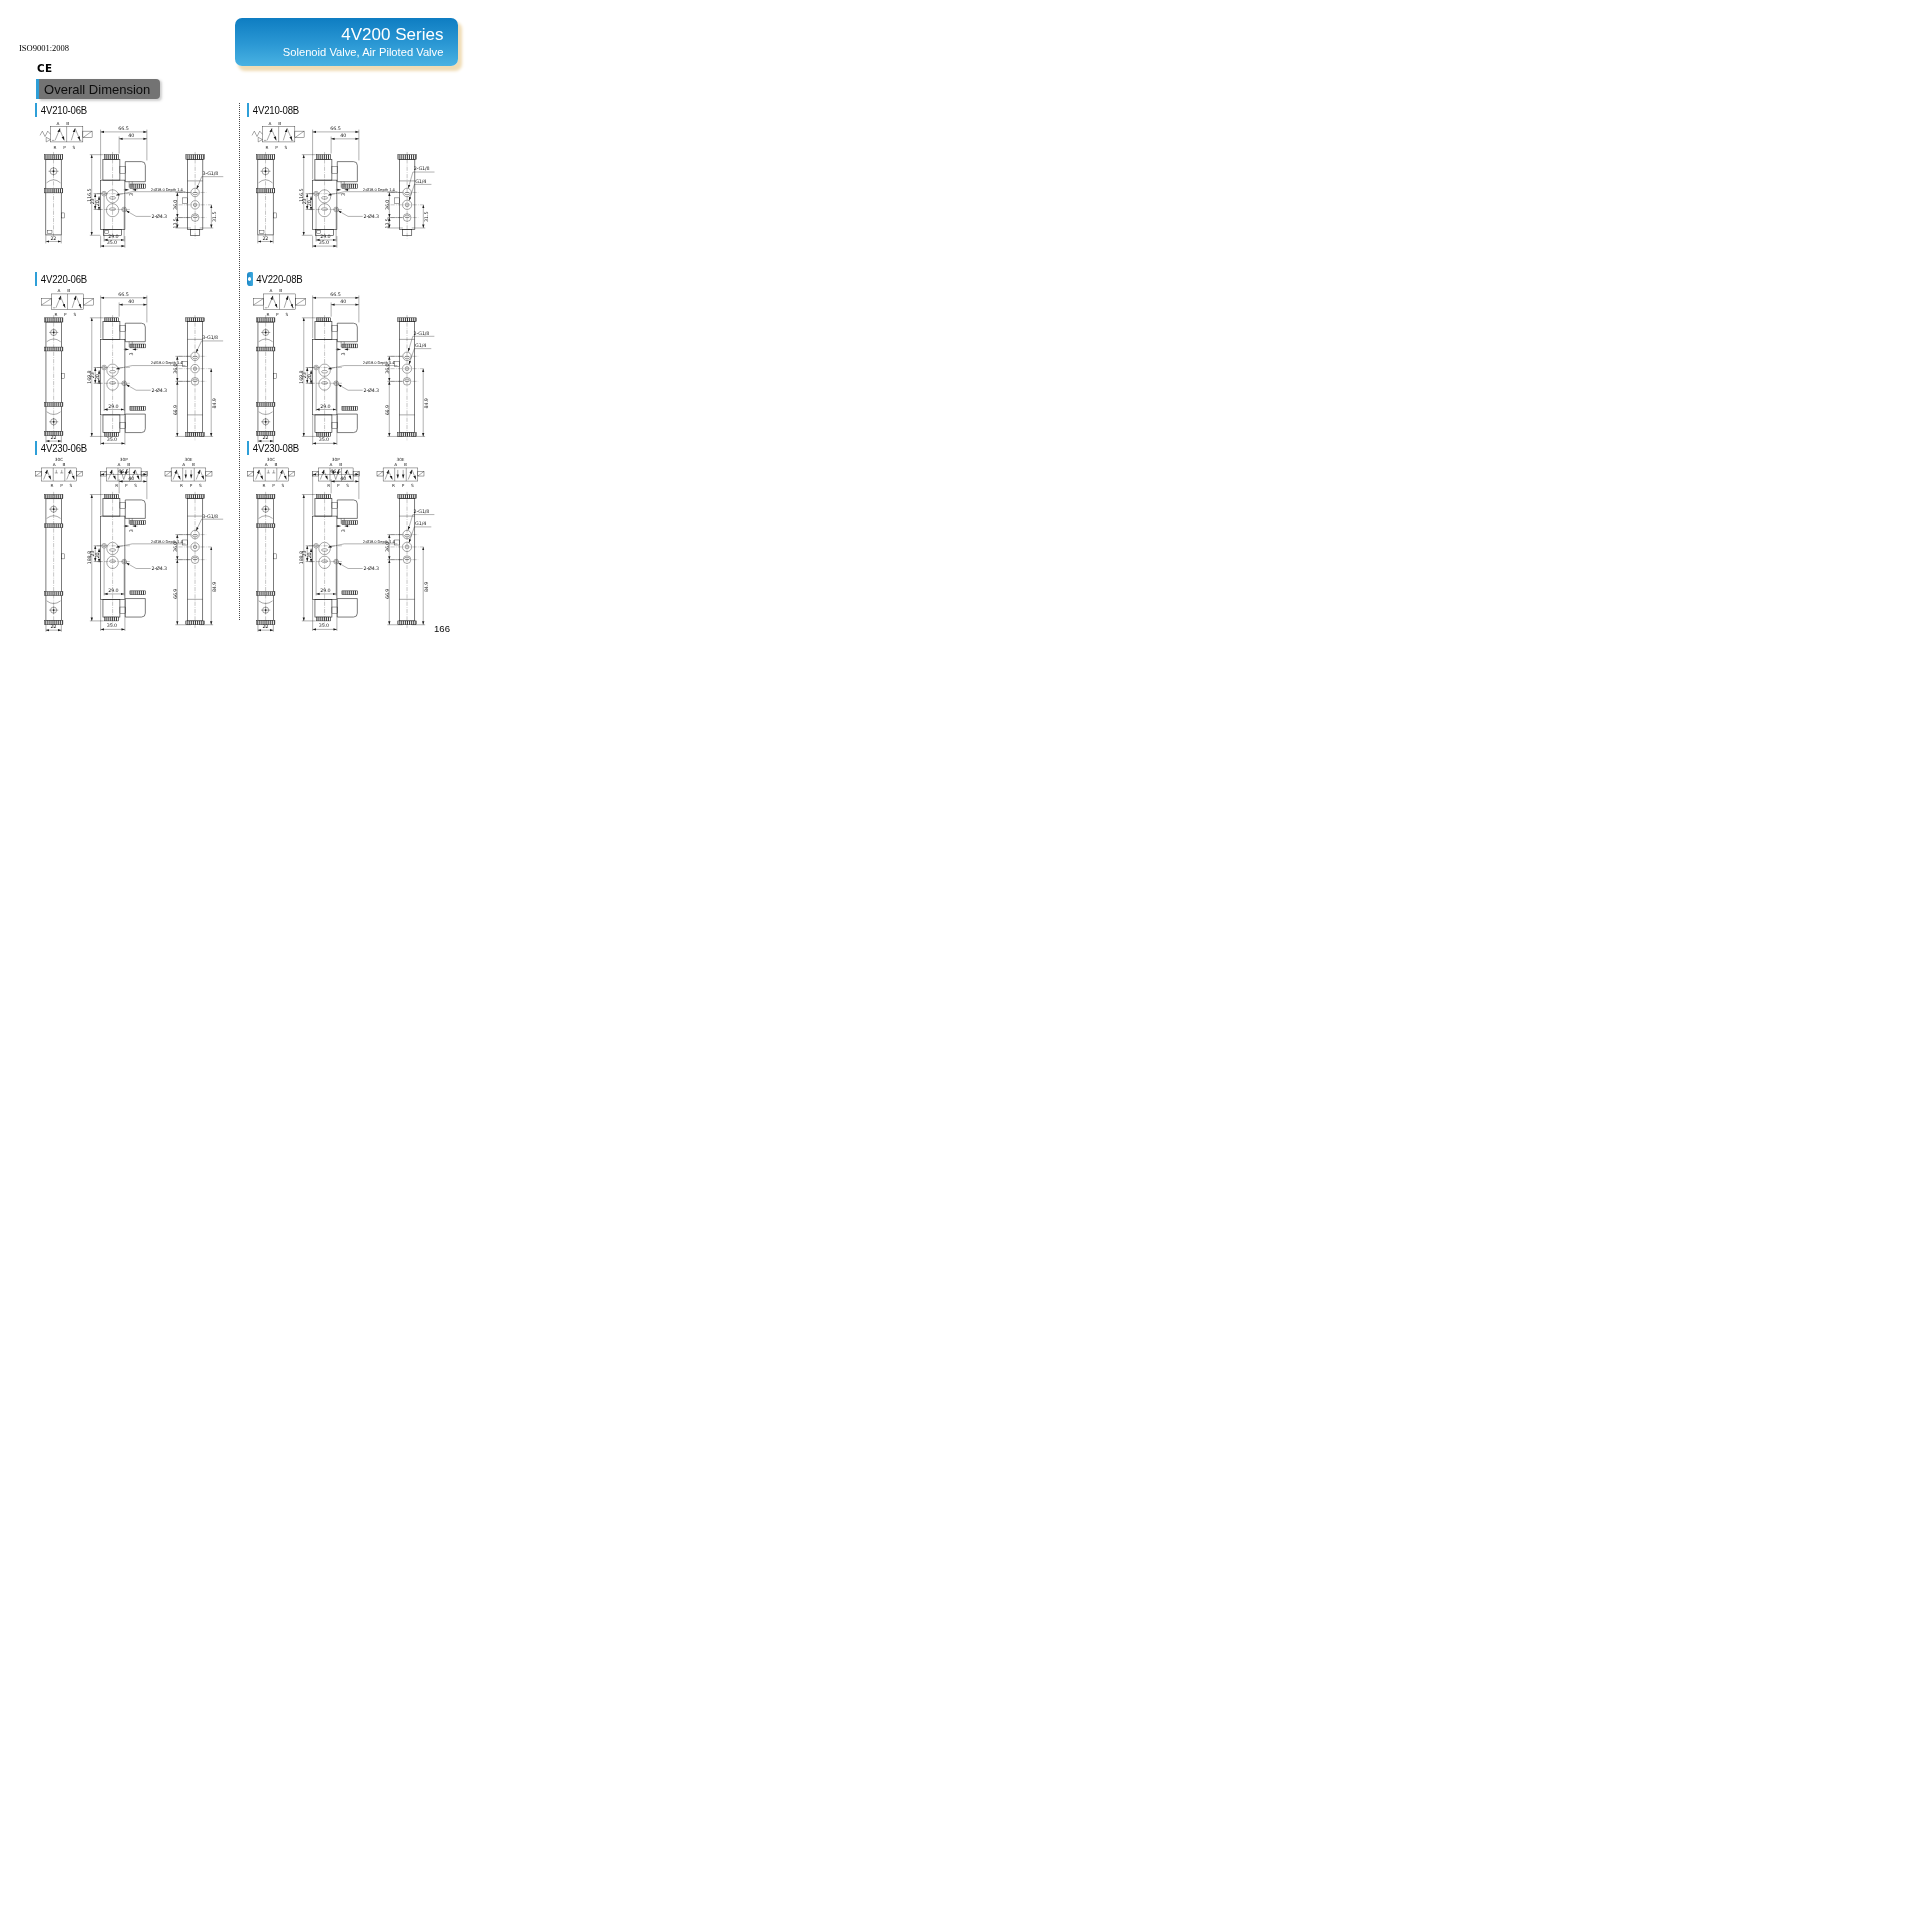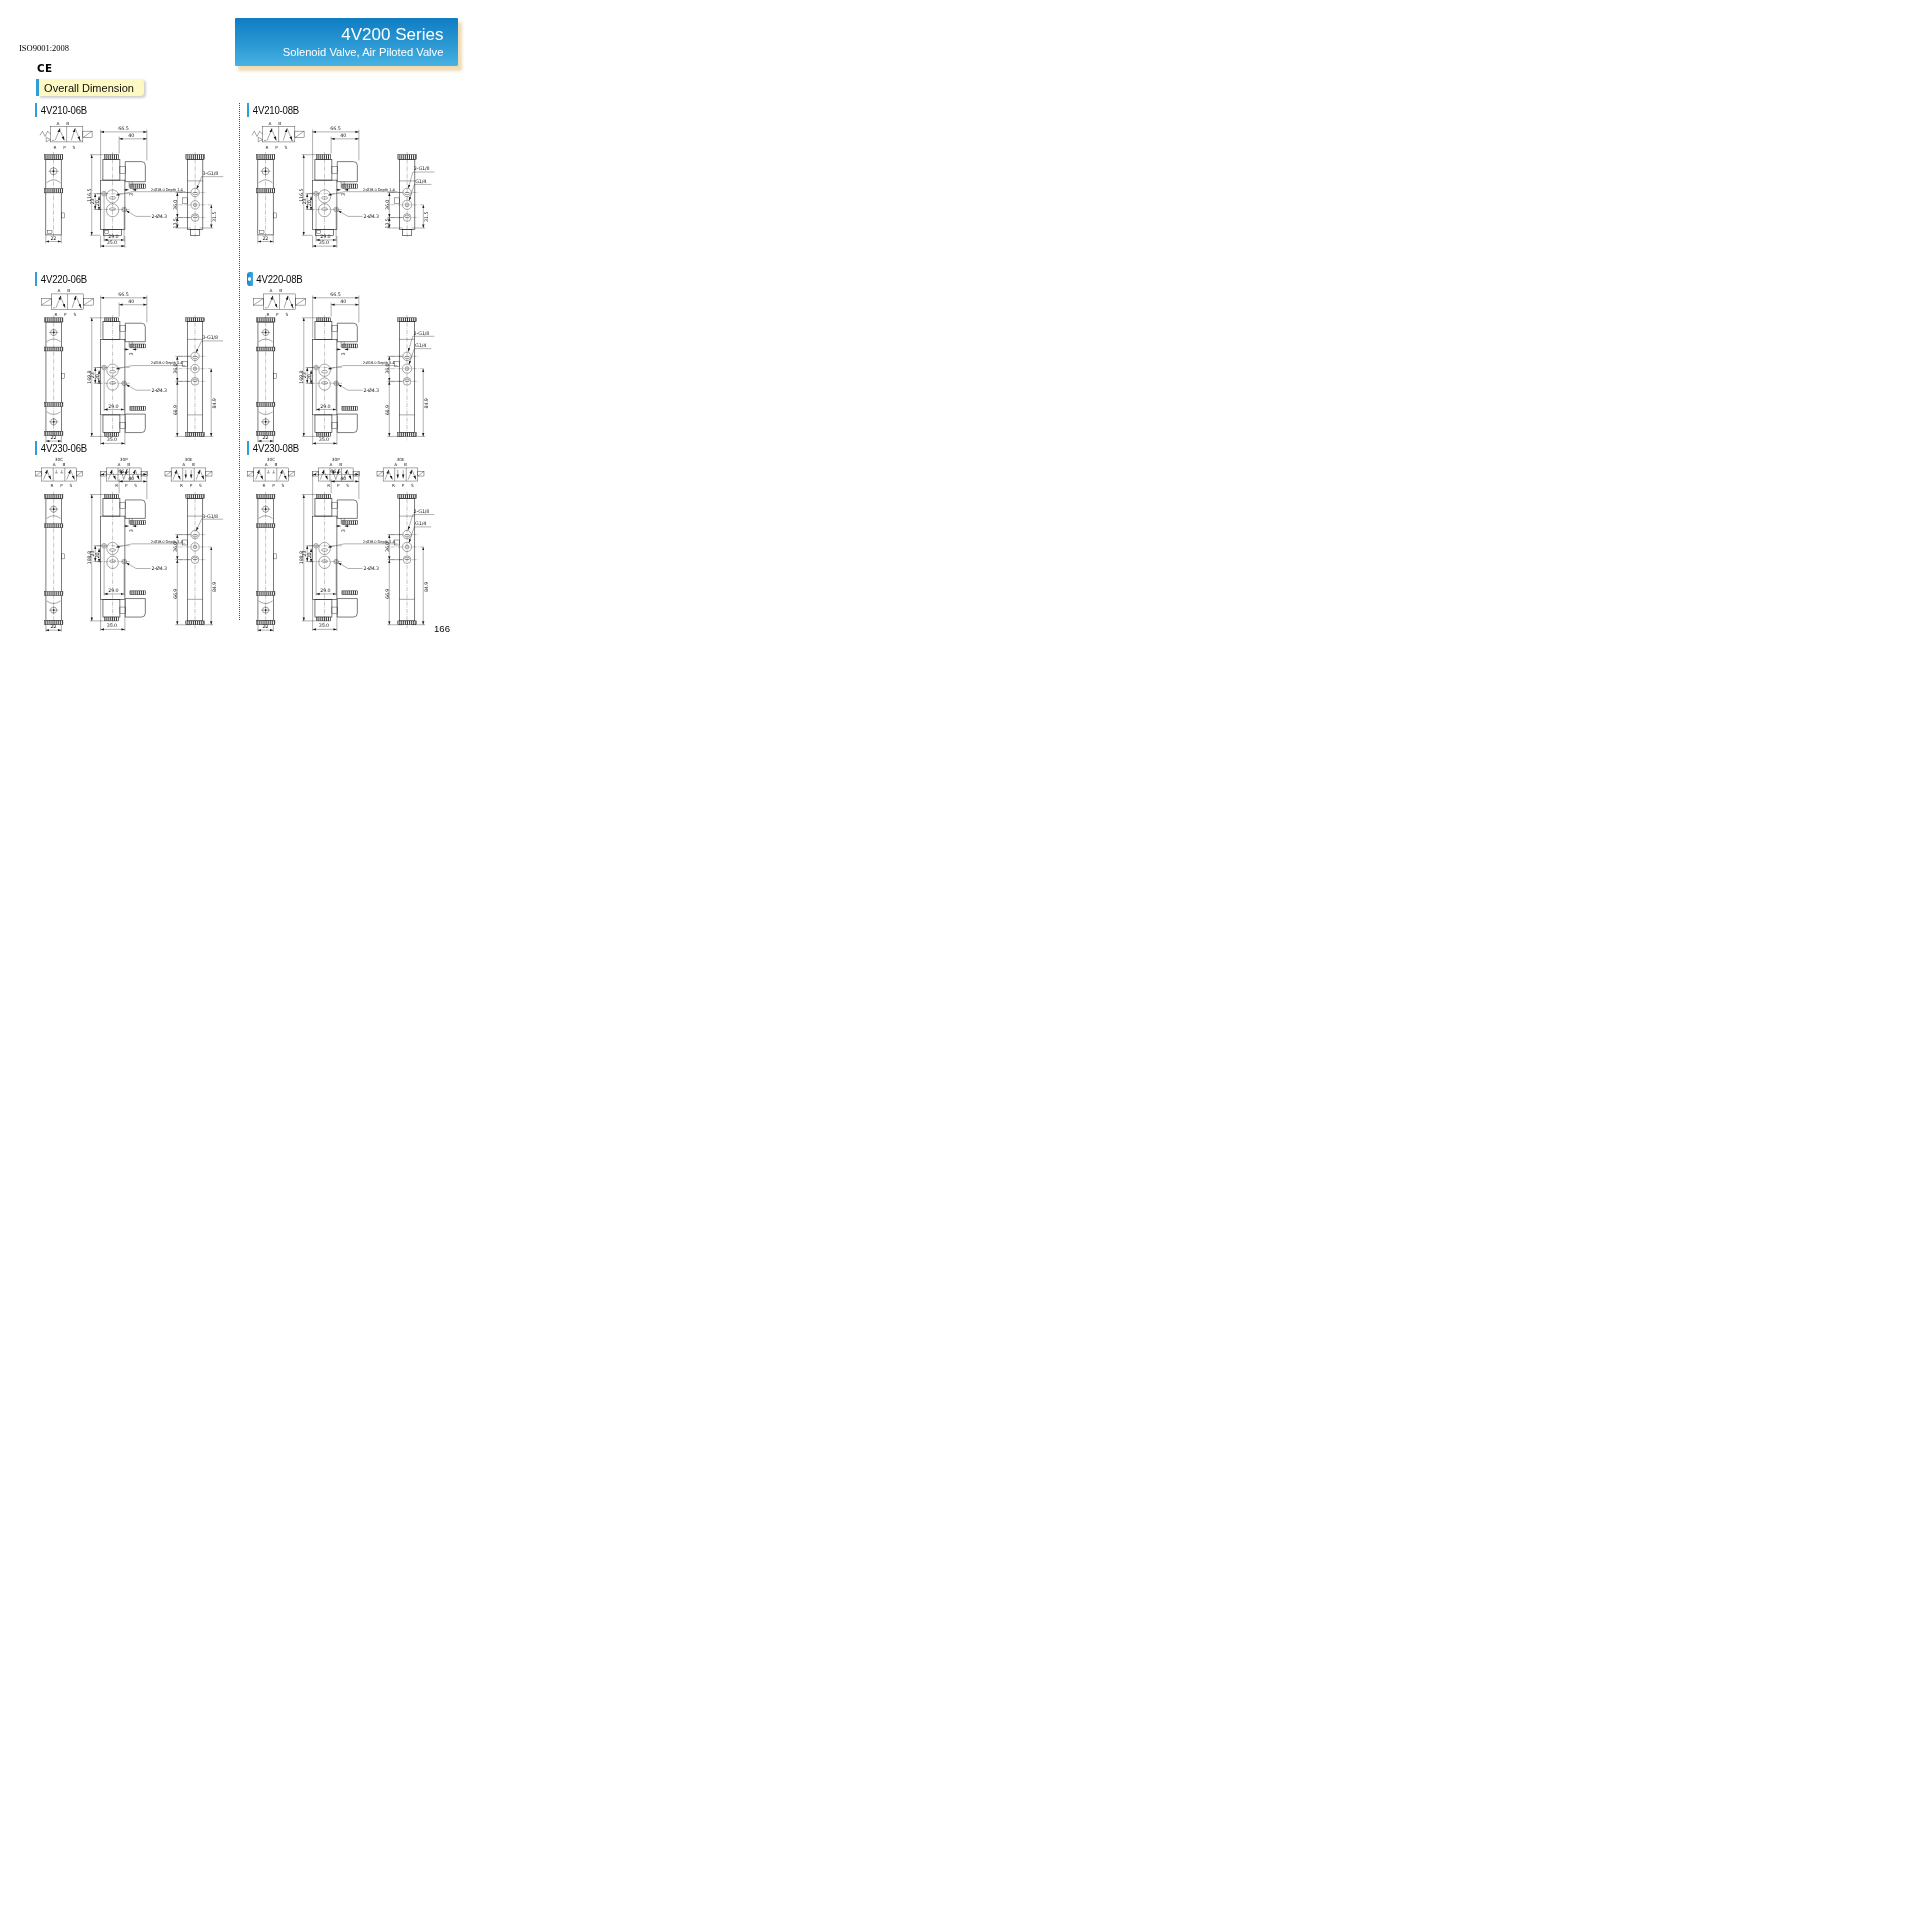--- a/index.html
+++ b/index.html
@@ -4,31 +4,31 @@
 <style>
   html,body{margin:0;padding:0;background:#ffffff;}
   body{font-family:"Liberation Sans",sans-serif;color:#111;}
   .page{position:relative;width:478px;height:648px;background:#fff;overflow:hidden;}
 
   
   .ce{position:absolute;left:37px;top:28.5px;font-family:"DejaVu Sans",sans-serif;
       font-size:10.4px;font-weight:600;letter-spacing:0.4px;color:#000;margin-top:33px;}
   .iso{position:absolute;left:19px;top:43px;font-family:"Liberation Serif",serif;
       font-size:8.5px;color:#000;}
-  .banner{position:absolute;left:235px;top:17.7px;width:223px;height:48px;border-radius:1px;
+  .banner{position:absolute;left:235px;top:17.7px;width:223px;height:48px;border-radius:7px;
       background:linear-gradient(180deg,#0e7dc2 0%,#2b98d4 55%,#49b2e2 100%);
       box-shadow:3.9px 4.6px 3.1px #f0dcb4;display:flex;flex-direction:column;justify-content:center;}
   .banner .t1{font-size:17px;color:#fff;text-align:right;padding-right:14.6px;line-height:1.05;}
   .banner .t2{font-size:11.2px;color:#fff;text-align:right;padding-right:14.6px;margin-top:2.3px;}
 
   
   .sect{position:absolute;left:36px;top:79px;display:flex;align-items:stretch;}
   .sect .bar{width:2.7px;background:#2e9fd8;}
-  .sect .tag{background:#fef9c3;border-radius:0 3.9px 3.9px 0;box-shadow:1.2px 1.5px 2.3px rgba(120,120,120,.35);
-      padding:2.7px 10px 2.7px 5.4px;font-size:11px;color:#0d0d0d;}
+  .sect .tag{background:#737373;border-radius:0 3.9px 3.9px 0;box-shadow:1.2px 1.5px 2.3px rgba(120,120,120,.35);
+      padding:2.7px 10px 2.7px 5.4px;font-size:13px;color:#0d0d0d;}
 
   
   .cell{position:absolute;width:196px;}
   .c1{left:35px;} .c2{left:247px;}
   .r1{top:103px;} .r2{top:272px;} .r3{top:441px;}
   .cell-head{display:flex;align-items:center;gap:3.5px;height:14px;}
   .cell-head .bar{width:2.3px;height:14px;background:#2e9fd8;}
   .model{font-size:9.6px;letter-spacing:-0.2px;color:#0b0b0b;transform:scaleY(1.1);transform-origin:left center;}
   .bm{position:relative;width:5.8px;height:14.6px;background:linear-gradient(90deg,#1b86c6,#3fabdf);
       border-radius:3.1px 1.2px 1.2px 3.1px;}

